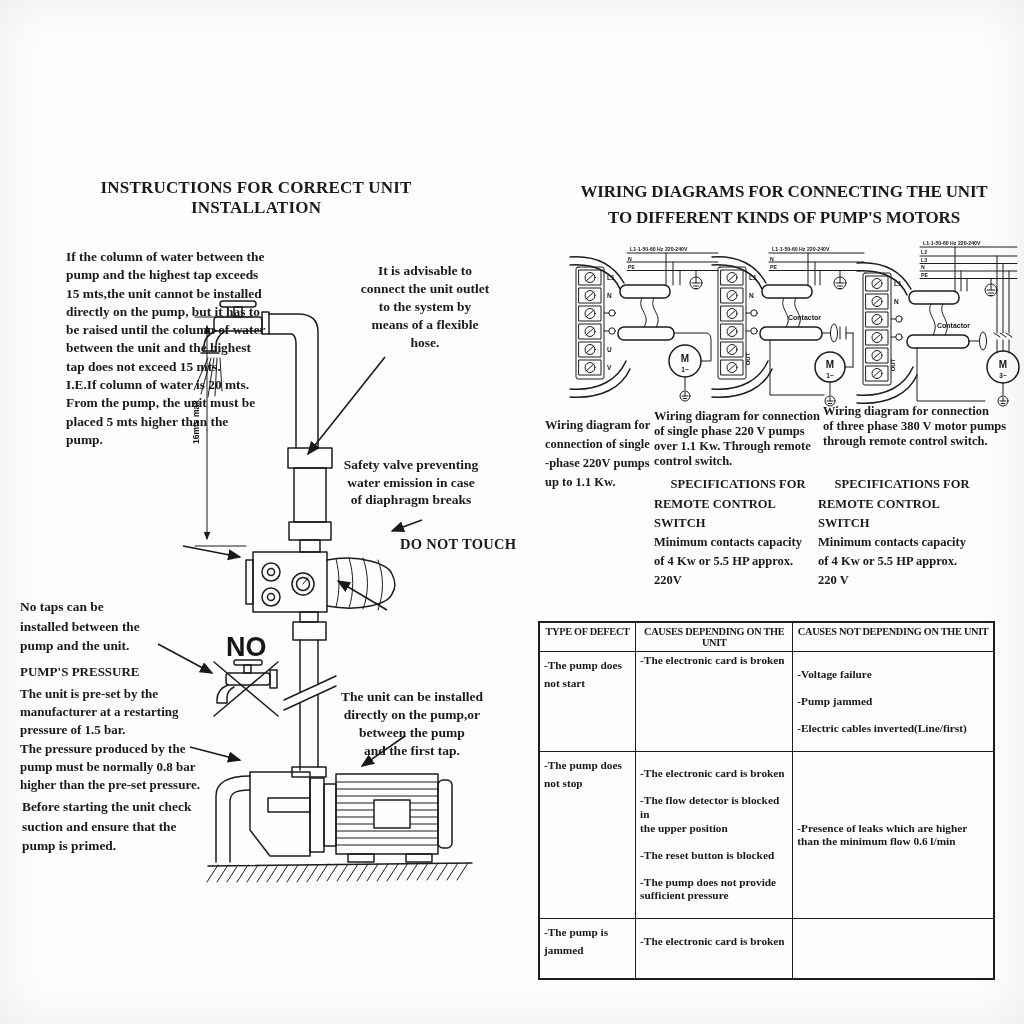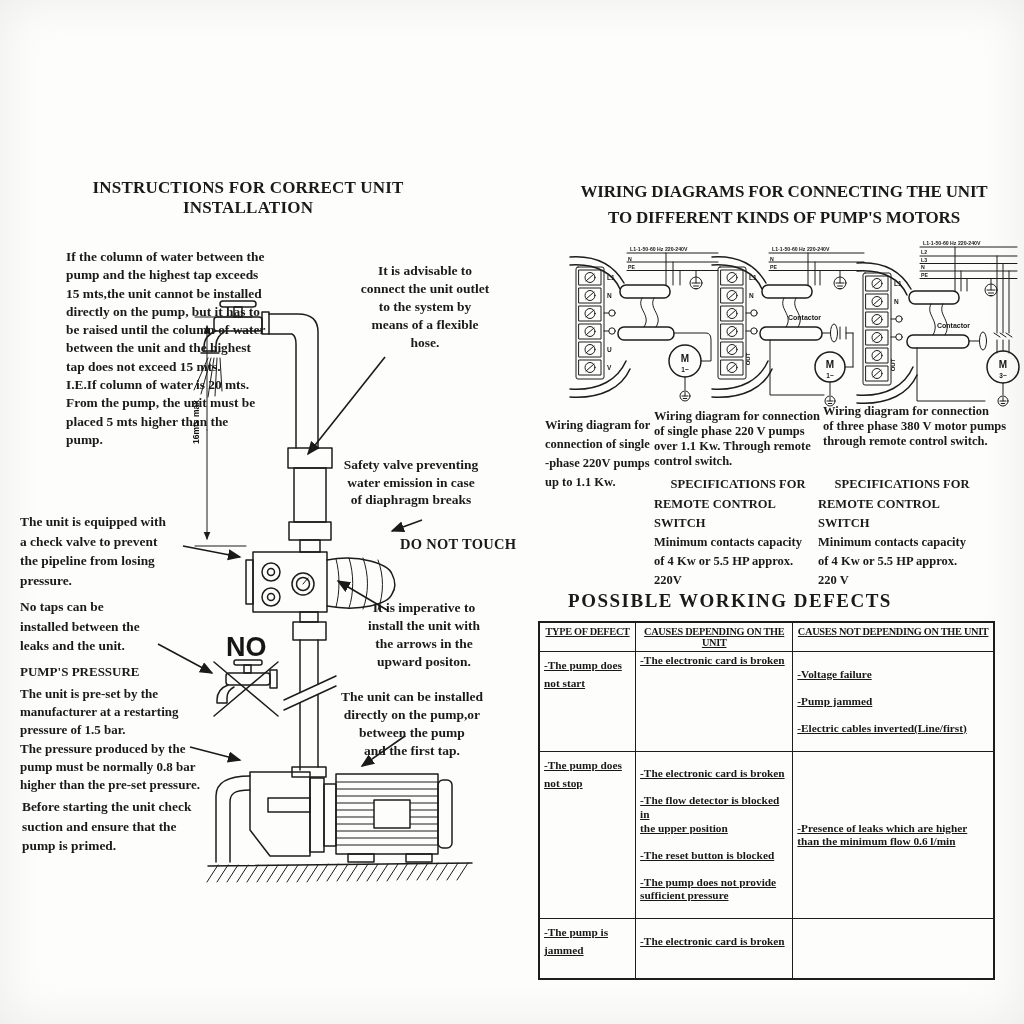--- a/index.html
+++ b/index.html
@@ -18,58 +18,54 @@
   .cap19{font-size:12.5px;line-height:19px;}
   svg{position:absolute;overflow:visible;}
   svg *{vector-effect:non-scaling-stroke;}
   .ink{stroke:#1c1c1c;fill:none;stroke-width:1.5;stroke-linecap:round;stroke-linejoin:round;}
   .ink-thin{stroke:#1c1c1c;fill:none;stroke-width:1;stroke-linecap:round;}
   .fillw{fill:#fdfdfc;}
   .slabel{font-family:"Liberation Sans",sans-serif;font-weight:700;fill:#161616;}
   .dtable{position:absolute;border-collapse:collapse;background:#fdfdfc;}
   .dtable th,.dtable td{
     border:1.5px solid #1d1d1d;white-space:pre-line;vertical-align:top;
-    font-family:"Liberation Serif",serif;font-weight:700;color:#181818;text-decoration:underline;
+    font-family:"Liberation Serif",serif;font-weight:700;color:#181818;
   }
   .dtable{border:2.5px solid #1d1d1d;}
   .dtable th{font-size:10.3px;text-align:center;padding:3px 2px;letter-spacing:-.3px;}
   .dtable td{font-size:11.3px;line-height:1.2;padding:2px 4px;}
   .dtable td.c1{line-height:1.6;padding-top:4px;}
   .dtable td.mid{vertical-align:middle;}
   .dtable tr.r1 td{height:52px}.dtable tr.r2 td{height:72px}
   .dtable tr.r3 td{height:42px}.dtable tr.r4 td{height:48px}
   .defects-title{font-size:19px;letter-spacing:1.5px;}
 </style>
 </head>
 <body>
 
 <div class="page">
 
-  <div class="txt title c" style="left:28px;top:178px;width:440px;">INSTRUCTIONS FOR CORRECT UNIT INSTALLATION</div>
+  <div class="txt title c" style="left:36px;top:178px;width:440px;">INSTRUCTIONS FOR CORRECT UNIT INSTALLATION</div>
 
   <div class="txt body13" style="left:32px;top:248px;width:220px;line-height:18.3px;font-size:13.4px;margin-left:34px;">If the column of water between the
 pump and the highest tap exceeds
 15 mts,the unit cannot be installed
 directly on the pump, but it has to
 be raised until the column of water
 between the unit and the highest
 tap does not exceed 15 mts.
 I.E.If column of water is 20 mts.
 From the pump, the unit must be
 placed 5 mts higher than the
 pump.</div>
 
-  <div class="txt body13" style="left:20px;top:512px;width:200px;line-height:19.5px;font-size:13.4px;">The unit is equipped with
-a check valve to prevent
-the pipeline from losing
-pressure.</div>
 
   <div class="txt body13" style="left:20px;top:597px;width:180px;line-height:19.5px;font-size:13.4px;">No taps can be
 installed between the
-leaks and the unit.</div>
+pump and the unit.</div>
 
   <div class="txt" style="left:20px;top:664px;font-size:13px;">PUMP'S PRESSURE</div>
 
   <div class="txt body13" style="left:20px;top:685px;width:210px;line-height:18.2px;">The unit is pre-set by the
 manufacturer at a restarting
 pressure of 1.5 bar.
 The pressure produced by the
 pump must be normally 0.8 bar
 higher than the pre-set pressure.</div>
 
@@ -82,24 +78,20 @@
 of diaphragm  breaks</div>
 
   <div class="txt ann c" style="left:340px;top:262px;width:170px;">It is advisable to
 connect the unit outlet
 to the system by
 means of a flexible
 hose.</div>
 
   <div class="txt" style="left:388px;top:536px;font-size:14.5px;letter-spacing:.3px;margin-left:12px;">DO NOT TOUCH</div>
 
-  <div class="txt ann c" style="left:362px;top:599px;width:124px;">It is imperative to
-install the unit with
-the arrows in the
-upward positon.</div>
 
   <div class="txt ann c" style="left:336px;top:688px;width:152px;">The unit can be installed
 directly on the pump,or
 between the pump
 and the first tap.</div>
 
   <svg style="left:150px;top:270px;" width="370" height="620" viewBox="0 0 370 620">
     <defs>
       <marker id="ah" markerWidth="10" markerHeight="8" refX="7.5" refY="3.5" orient="auto">
         <path d="M0,0 L8.5,3.5 L0,7 Z" fill="#1a1a1a"></path>
@@ -415,21 +407,20 @@
 220V</div>
   <div class="txt cap" style="left:823px;top:404px;width:200px;font-size:12.5px;">Wiring diagram for connection
 of three phase 380 V motor pumps
 through remote control switch.</div>
   <div class="txt c" style="left:818px;top:477px;width:168px;font-size:12.5px;">SPECIFICATIONS FOR</div>
   <div class="txt cap19" style="left:818px;top:495px;width:175px;">REMOTE CONTROL SWITCH
 Minimum contacts capacity
 of 4 Kw or 5.5 HP approx.
 220 V</div>
 
-  <div class="txt defects-title c" style="left:530px;top:590px;width:400px;">POSSIBLE WORKING DEFECTS</div>
 
   <table class="dtable" style="left:538px;top:621px;width:457px;">
     <colgroup>
         <col style="width:97px">
         <col style="width:158px">
         <col style="width:202px">
       </colgroup>
     <thead>
       <tr>
         <th>TYPE OF DEFECT</th>

